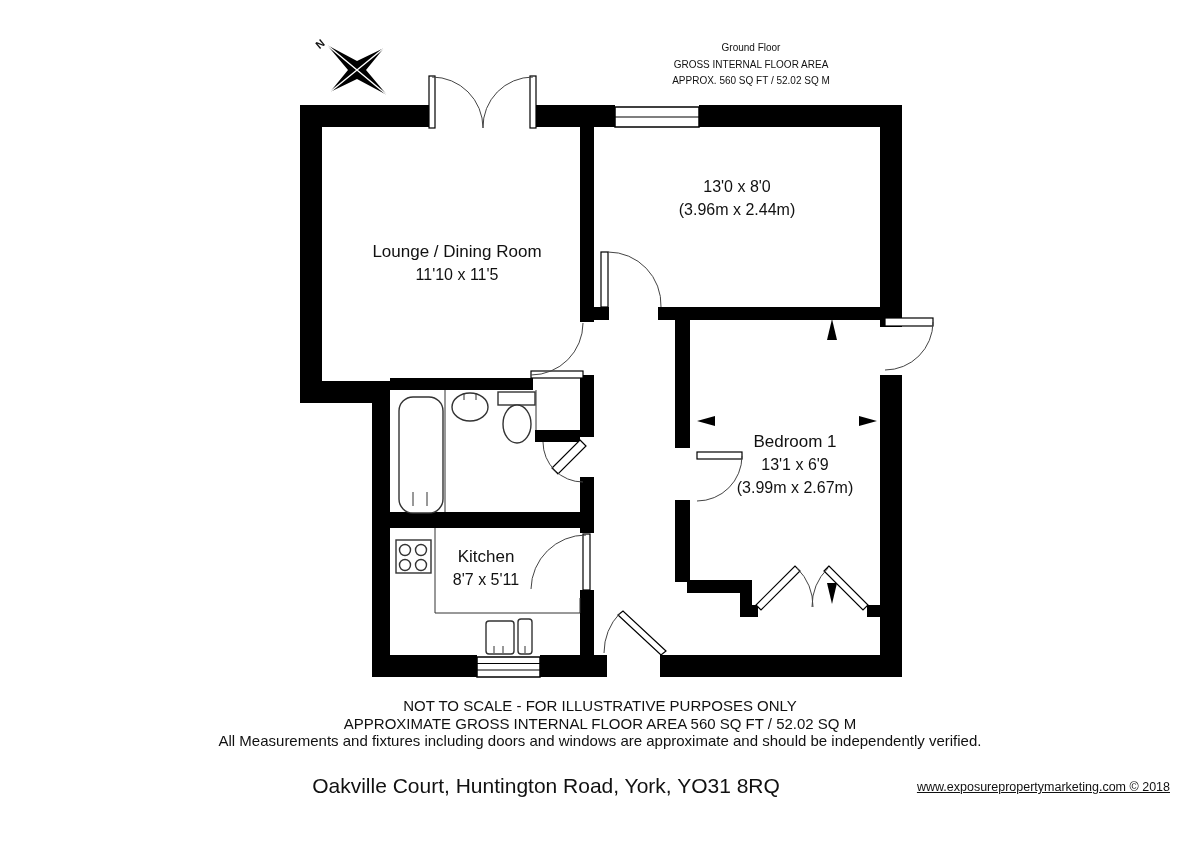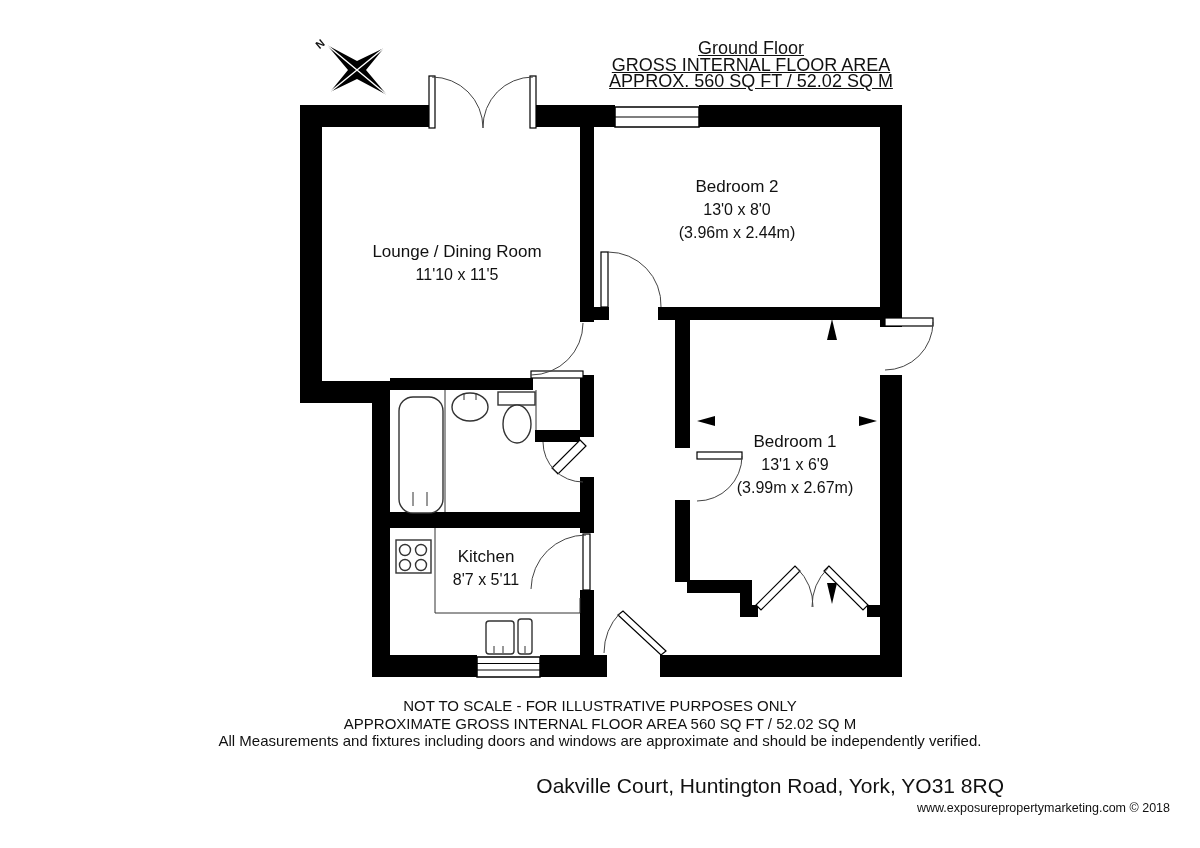--- a/index.html
+++ b/index.html
@@ -3,25 +3,25 @@
 <meta charset="utf-8">
 <style>
   html,body{margin:0;padding:0;background:#fff;}
   #canvas{position:relative;width:1200px;height:848px;background:#fff;overflow:hidden;
           font-family:"Liberation Sans", sans-serif;color:#111;}
   #plan-svg{position:absolute;left:0;top:0;width:1200px;height:848px;}
   .label{position:absolute;text-align:center;line-height:23px;}
   .room-name{font-size:17px;}
   .room-dim{font-size:16px;}
   .header-block{position:absolute;left:570px;top:40px;width:362px;text-align:center;
-                font-size:18px;line-height:16.5px;text-decoration:underline;}
+                font-size:10px;line-height:16.5px;}
   .footer-block{position:absolute;left:100px;top:697px;width:1000px;text-align:center;
                 font-size:15px;line-height:17.5px;}
-  .address{position:absolute;left:0;top:774px;width:1004px;text-align:right;font-size:21px;}
-  .credit{position:absolute;left:800px;top:801px;width:370px;text-align:right;font-size:12.5px;}
+  .address{position:absolute;left:0;top:774px;width:1004px;text-align:center;font-size:21px;padding-left:44px;}
+  .credit{position:absolute;left:800px;top:780px;width:370px;text-align:right;font-size:12.5px;text-decoration:underline;}
   .compass-n{position:absolute;left:316px;top:38px;font-size:11px;font-weight:bold;
              transform:rotate(-40deg);}
   svg .wall{fill:#000;stroke:none;}
   svg .thin{stroke:#333;stroke-width:1;fill:none;}
   svg .fixture{stroke:#333;stroke-width:1.4;fill:#fff;}
   svg .leaf{fill:#fff;stroke:#000;stroke-width:1.2;}
   svg .arc{fill:none;stroke:#444;stroke-width:1;}
   svg .win{fill:#fff;stroke:#000;stroke-width:1.5;}
   svg .winline{stroke:#000;stroke-width:1.2;}
   svg .arrow{fill:#000;}
@@ -170,21 +170,20 @@
     <div>GROSS INTERNAL FLOOR AREA</div>
     <div>APPROX. 560 SQ FT / 52.02 SQ M</div>
   </div>
 
   <div class="label" style="left:347px;top:221px;width:220px;margin-top:19px;">
     <div class="room-name">Lounge / Dining Room</div>
     <div class="room-dim">11'10 x 11'5</div>
   </div>
 
   <div class="label" style="left:627px;top:175px;width:220px;">
-    <div class="room-name">Bedroom 2</div>
     <div class="room-dim">13'0 x 8'0</div>
     <div class="room-dim">(3.96m x 2.44m)</div>
   </div>
 
   <div class="label" style="left:685px;top:430px;width:220px;">
     <div class="room-name">Bedroom 1</div>
     <div class="room-dim">13'1 x 6'9</div>
     <div class="room-dim">(3.99m x 2.67m)</div>
   </div>
 

